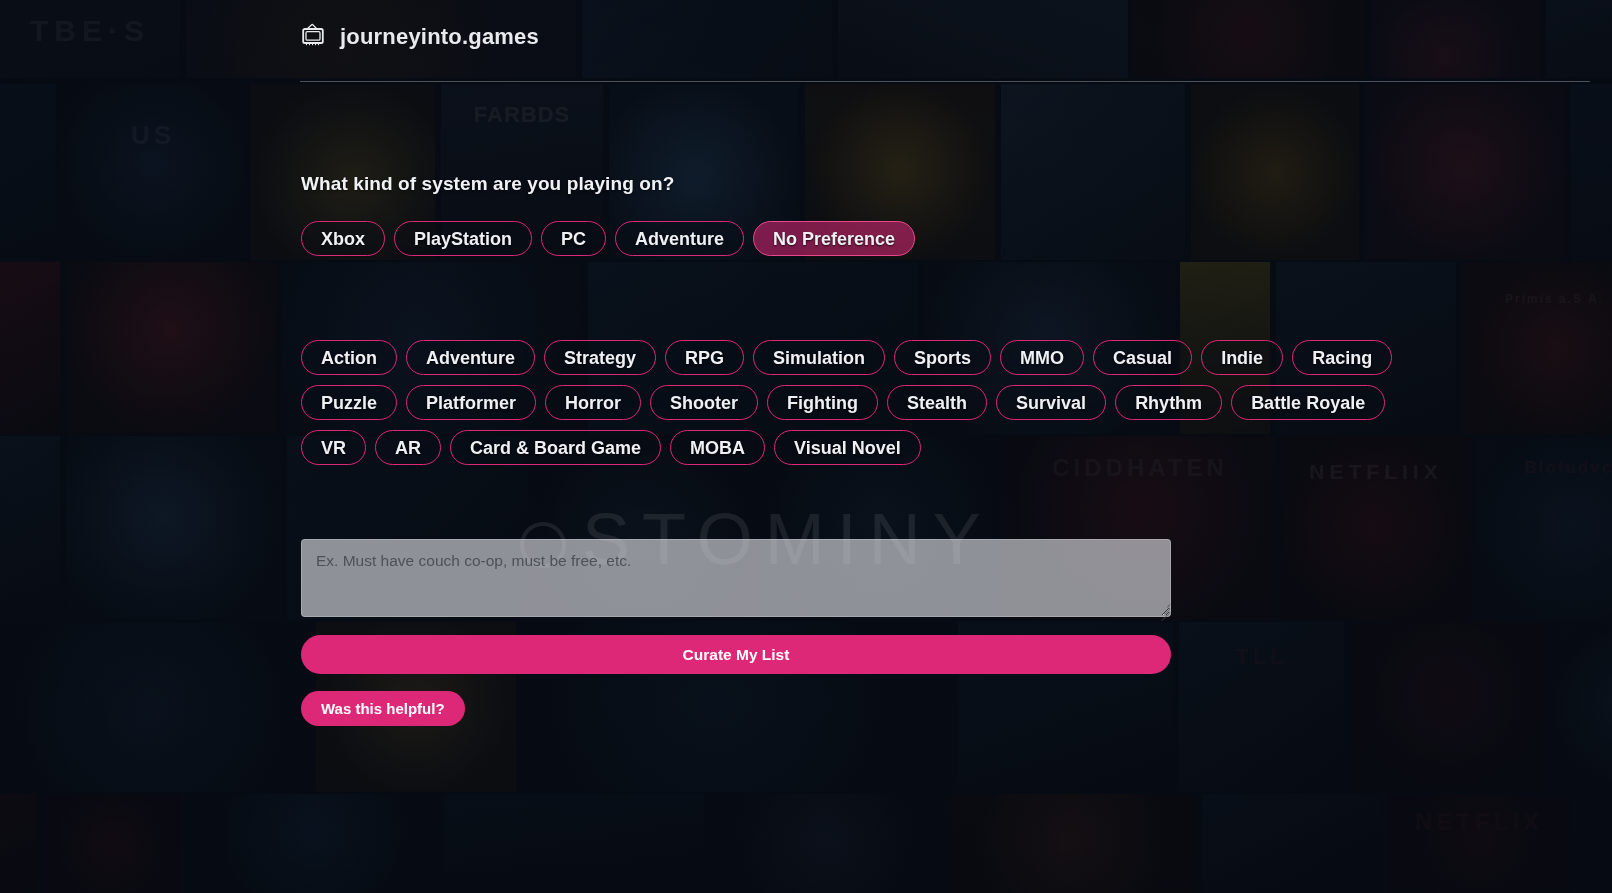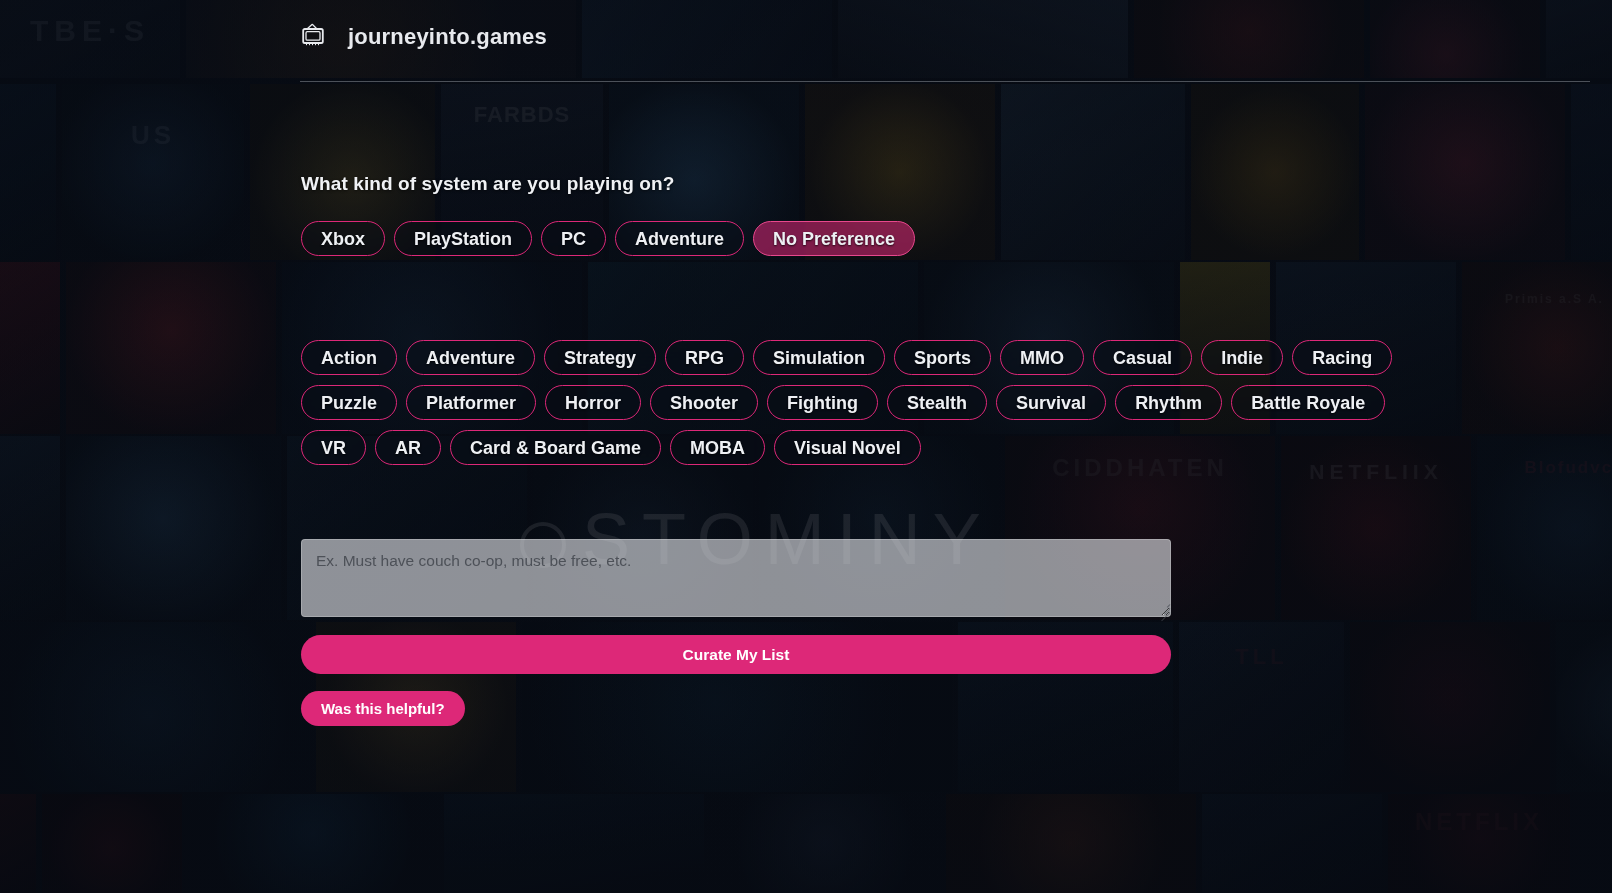--- a/index.html
+++ b/index.html
@@ -94,21 +94,21 @@
     z-index: 3;
   }
 
   
   #brand {
     position: absolute;
     left: 300px;
     top: 22px;
     display: flex;
     align-items: center;
-    gap: 22px;
+    gap: 14px;
   }
   #brand .brand-text {
     font-size: 22px;
     font-weight: bold;
     color: #e8eaee;
     letter-spacing: .2px;
   }
 
   #top-divider {
     position: absolute;

